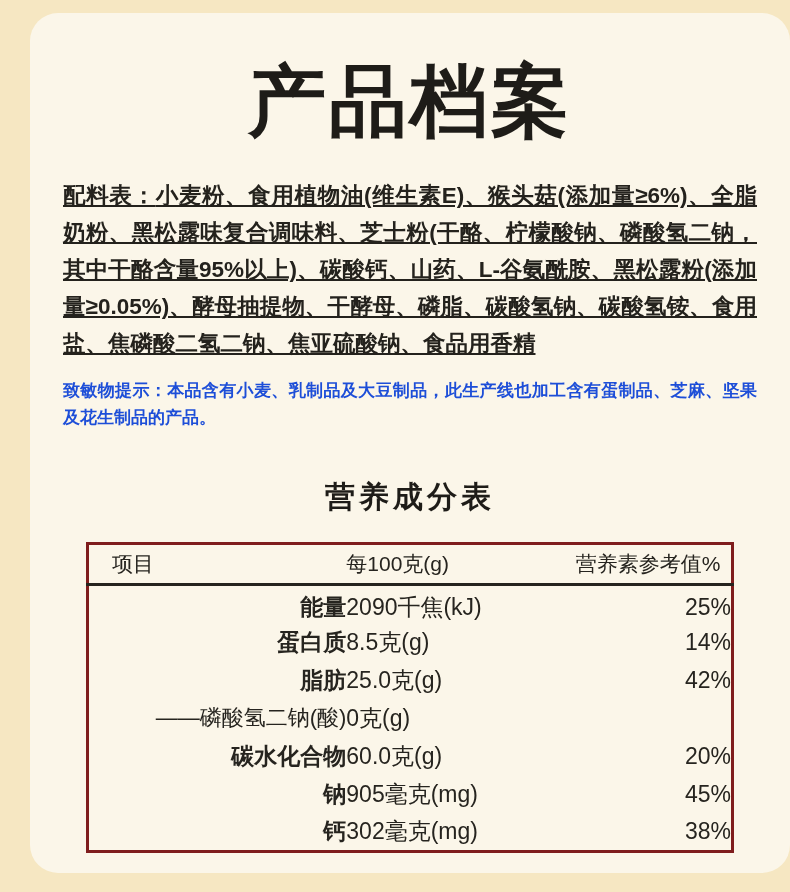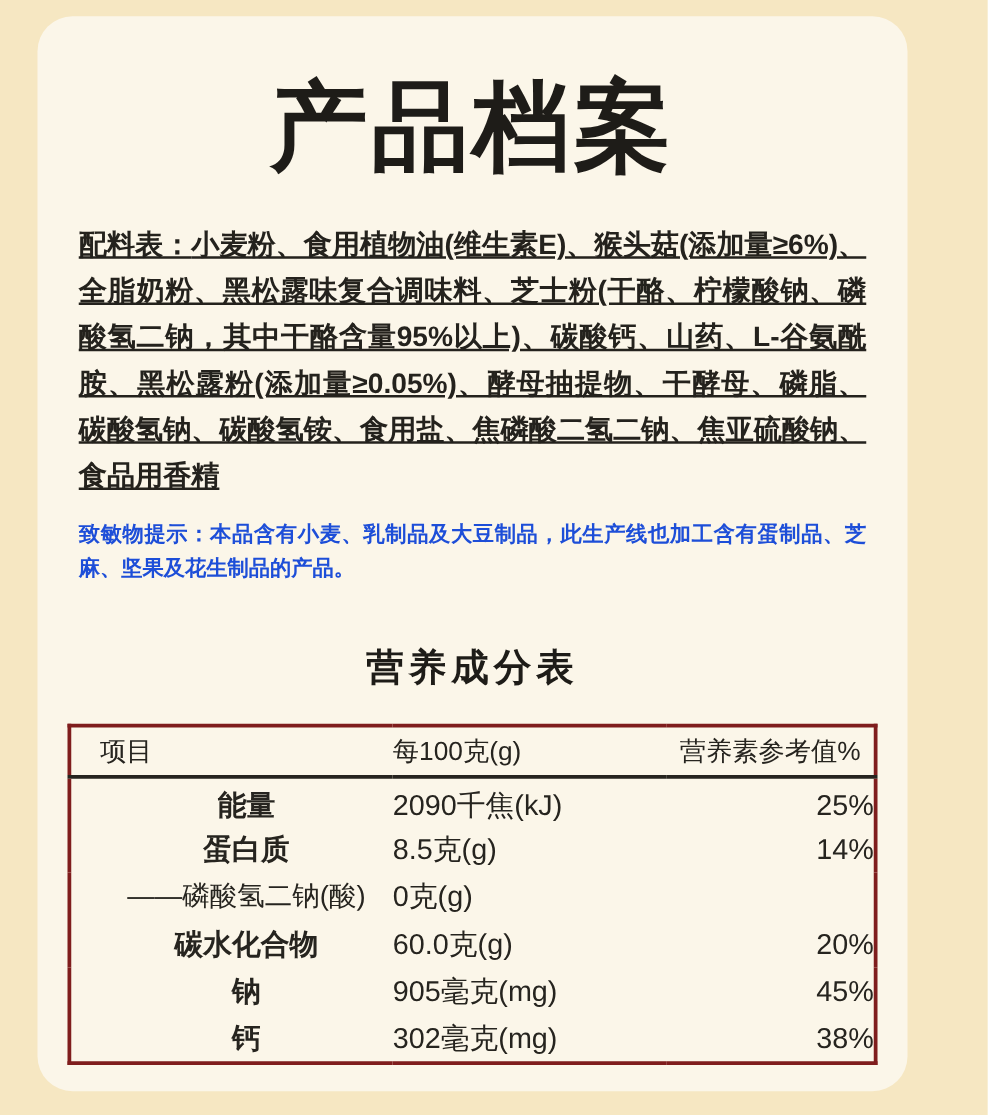--- a/index.html
+++ b/index.html
@@ -6,21 +6,21 @@
   html, body {
     width: 790px; height: 892px;
     font-family: "Liberation Sans", sans-serif;
     overflow: hidden;
   }
   body { background: #F6E7C2; position: relative; }
 
   .card {
     position: absolute;
     left: 30px; top: 13px;
-    width: 696px; height: 860px;
+    width: 760px; height: 860px;
     background: #FBF6E9;
     border-radius: 28px;
   }
 
   .page-title {
     margin-top: 46px;
     text-align: center;
     font-size: 78px;
     line-height: 1.08;
     font-weight: 900;
@@ -77,21 +77,21 @@
   table.nutrition th:nth-child(1) { text-align: left; padding-left: 23px; }
   table.nutrition th:nth-child(2) { text-align: left; }
   table.nutrition th:nth-child(3) { text-align: center; }
 
   table.nutrition tbody td {
     height: 38px;
     font-size: 23px;
     vertical-align: middle;
   }
   table.nutrition tbody tr:first-child td { padding-top: 6px; }
-  table.nutrition td.col-item { text-align: center; padding-left: 23px; font-weight: 700; }
+  table.nutrition td.col-item { text-align: right; padding-left: 23px; font-weight: 700; }
   table.nutrition td.col-amount { text-align: left; font-weight: 400; margin-left: 25px; }
   table.nutrition td.col-nrv { text-align: right; font-weight: 400; }
   table.nutrition tr.sub-row td.col-item { font-weight: 400; font-size: 22px; }
 </style>
 </head>
 <body>
 
 <div class="card">
 
   <h1 class="page-title">产品档案</h1>
@@ -119,20 +119,25 @@
       <tr>
         <td class="col-item">能量</td>
         <td class="col-amount">2090千焦(kJ)</td>
         <td class="col-nrv">25%</td>
       </tr>
       <tr>
         <td class="col-item">蛋白质</td>
         <td class="col-amount">8.5克(g)</td>
         <td class="col-nrv">14%</td>
       </tr>
+      <tr>
+        <td class="col-item">脂肪</td>
+        <td class="col-amount">25.0克(g)</td>
+        <td class="col-nrv">42%</td>
+      </tr>
       <tr class="sub-row">
         <td class="col-item">——磷酸氢二钠(酸)</td>
         <td class="col-amount">0克(g)</td>
         <td class="col-nrv"></td>
       </tr>
       <tr>
         <td class="col-item">碳水化合物</td>
         <td class="col-amount">60.0克(g)</td>
         <td class="col-nrv">20%</td>
       </tr>

